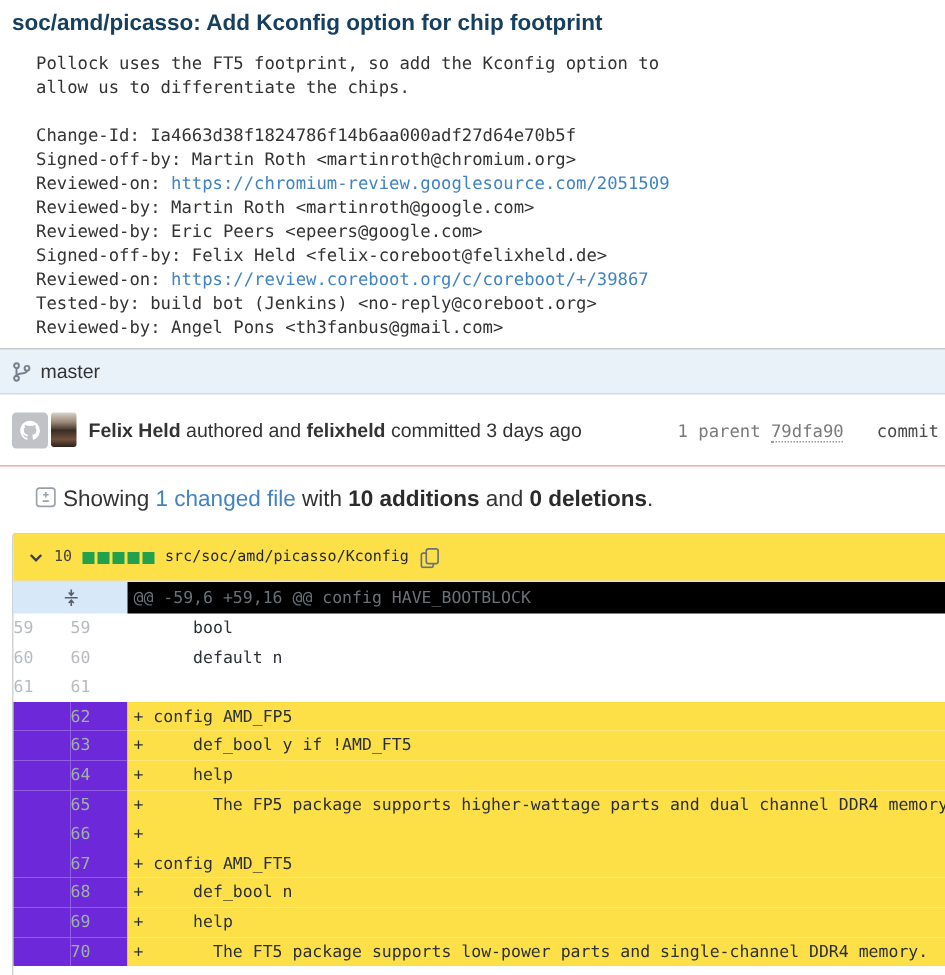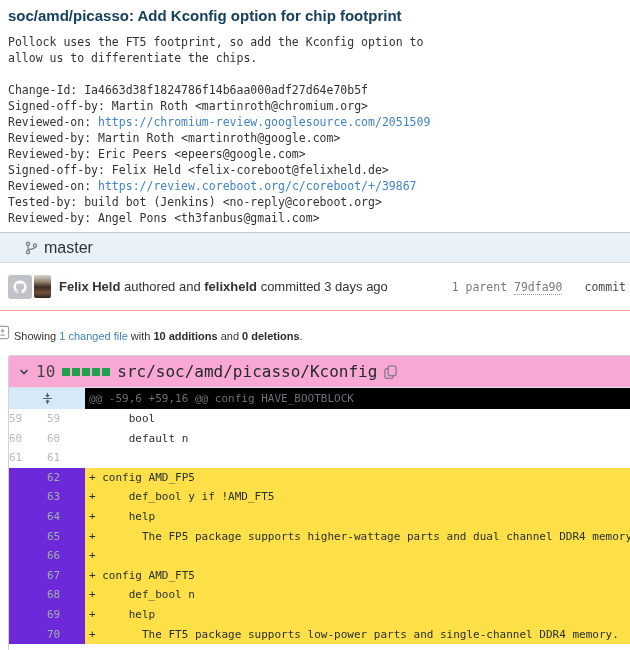--- a/index.html
+++ b/index.html
@@ -1,50 +1,50 @@
 <!DOCTYPE html>
 <html><head>
 <meta charset="utf-8">
 <style>
   html,body{margin:0;padding:0;width:630px;height:650px;overflow:hidden;background:#fff;
     font-family:"Liberation Sans",sans-serif;color:#333;}
   a{text-decoration:none;cursor:pointer;}
 
   .commit-title{margin:6px 8px 0;font-size:15px;font-weight:bold;color:#17405f;line-height:20px;}
-  .commit-msg{margin:8px 8px 0;font-family:"DejaVu Sans Mono",monospace;font-size:11.5px;
+  .commit-msg{margin:8px 24px 0;font-family:"DejaVu Sans Mono",monospace;font-size:11.5px;
     line-height:16px;color:#333;white-space:pre;}
   .commit-msg a{color:#4183c4;}
 
   .branch-bar{margin-top:6px;height:29px;background:#e9f1f9;border-top:1px solid #c6cacd;
-    border-bottom:1px solid #d7dbde;display:flex;align-items:center;padding:0 25px;gap:6px;
-    font-size:16px;color:#333;}
+    border-bottom:1px solid #d7dbde;display:flex;align-items:center;padding:0 8px;gap:6px;
+    font-size:13px;color:#333;}
 
   .author-row{height:47px;border-bottom:1px solid #fca5a5;display:flex;align-items:center;
     padding:0 4px 0 8px;font-size:13px;color:#333;}
   .avatars{display:flex;align-items:center;margin-right:8px;}
   .avatar-default{width:24px;height:24px;border-radius:3px;background:#bfc3c7;display:flex;
     align-items:center;justify-content:center;}
   .avatar-photo{width:17px;height:23px;border-radius:2px;margin-left:2px;
     background:linear-gradient(180deg,#d8d3cc 0%,#9a8875 28%,#3a2e24 52%,#71513a 78%,#2a201a 100%);}
   .author-text .b{font-weight:bold;}
   .flex-spacer{flex:1;}
   .parent-group{font-family:"DejaVu Sans Mono",monospace;font-size:11.5px;color:#7a7a7a;
     display:flex;align-items:center;gap:22px;white-space:pre;}
   .parent-sha{color:#7a7a7a;border-bottom:1px dotted #9a9a9a;margin-top:45px;}
   .commit-word{color:#4a4a4a;}
 
-  .showing-row{display:flex;align-items:flex-end;gap:4px;padding:13px 8px 0 0;font-size:11px;height:18px;}
+  .showing-row{display:flex;align-items:flex-start;gap:4px;padding:13px 8px 0 0;font-size:15px;height:18px;margin-left:28px;}
   .showing-row .icon-cut{margin-left:-5px;flex:none;}
   .showing-row a{color:#4183c4;}
   .showing-row .b{font-weight:bold;color:#2b2b2b;}
 
   .diff-box{margin:13px 0 0 8px;border:1px solid #d0d3d6;border-radius:3px 0 0 0;border-right:none;}
-  .file-header{height:31px;background:#f9a8d4;border-bottom:1px solid #dfe2e5;display:flex;
+  .file-header{height:31px;background:#fde047;border-bottom:1px solid #dfe2e5;display:flex;
     align-items:center;gap:7px;padding:0 10px;font-family:"DejaVu Sans Mono",monospace;
-    font-size:16px;color:#444;}
+    font-size:10px;color:#444;}
   .blocks{display:flex;gap:2px;}
   .block{width:8px;height:8px;background:#22a04d;}
   .file-name{color:#24292e;}
   .copy-btn{display:flex;align-items:center;cursor:pointer;}
 
   .drow{display:flex;height:19.6px;line-height:19.6px;font-family:"DejaVu Sans Mono",monospace;
     font-size:11px;}
   .gut{width:38px;flex:none;text-align:left;padding-right:7px;box-sizing:border-box;color:#b7bbbf;}
   .dcontent{flex:1;white-space:pre;padding-left:4px;color:#2b3036;overflow:hidden;}
   .drow.add .gut{background:#6d28d9;color:#9cb3a4;}

